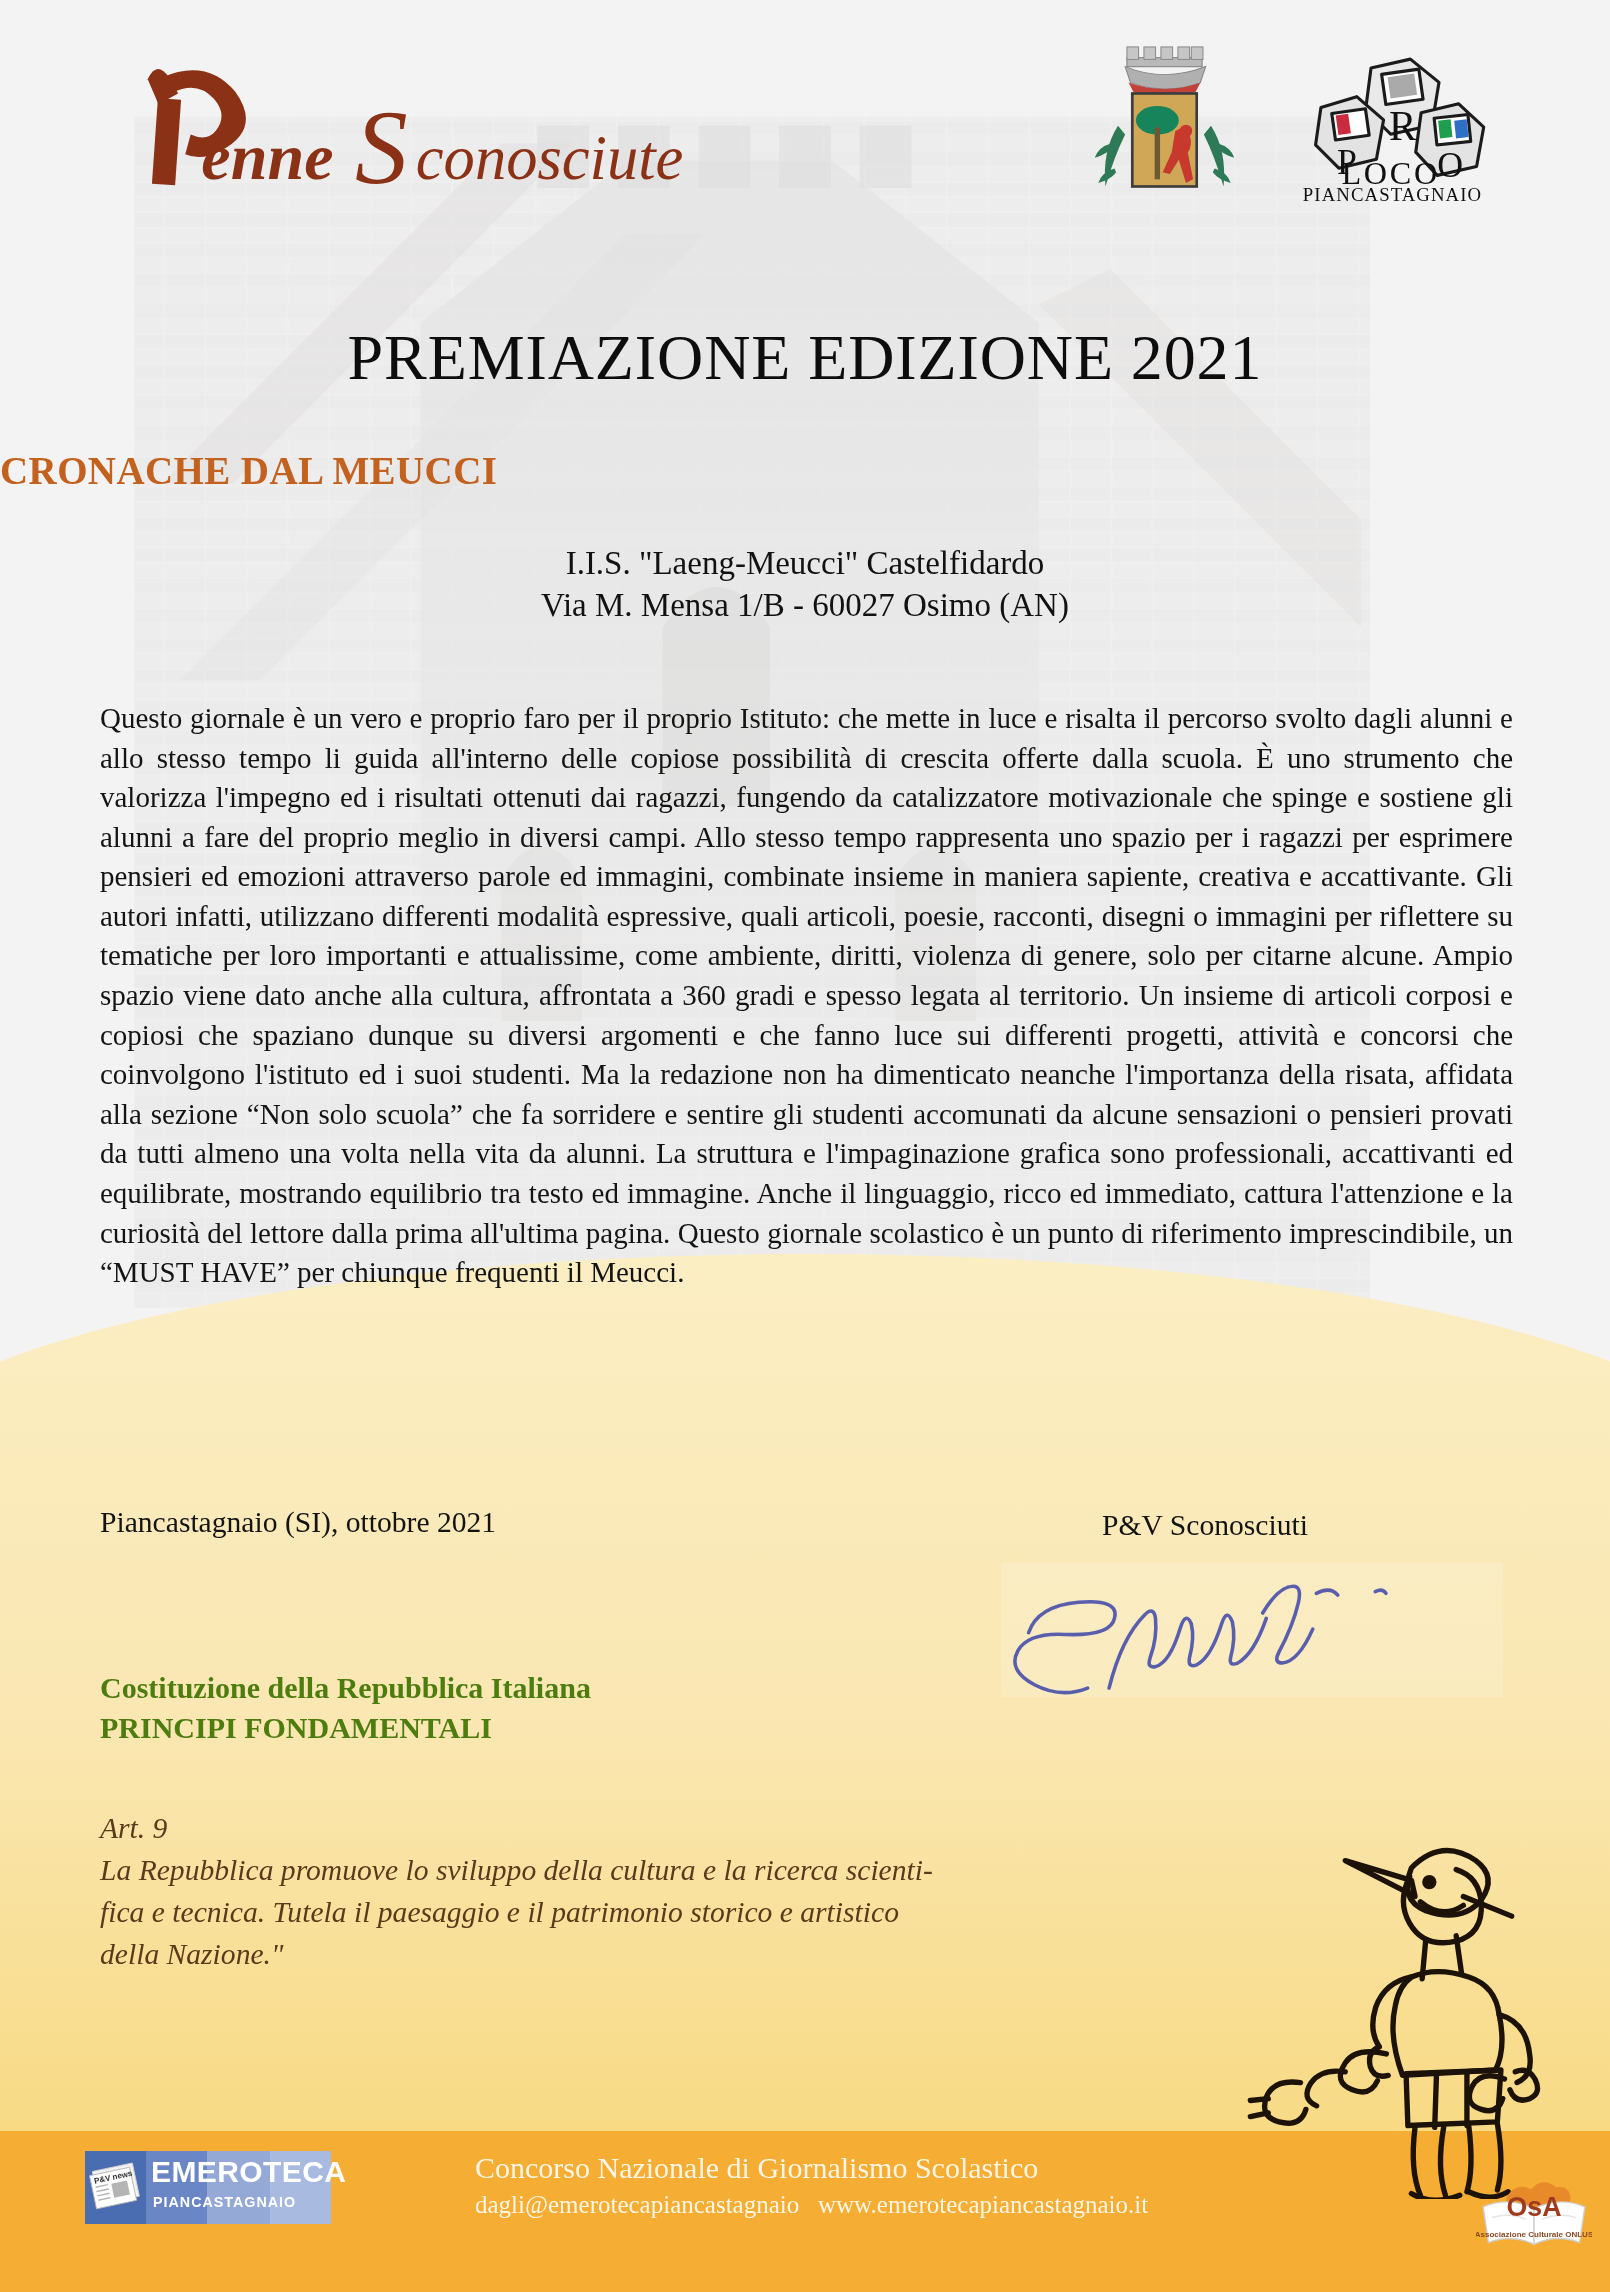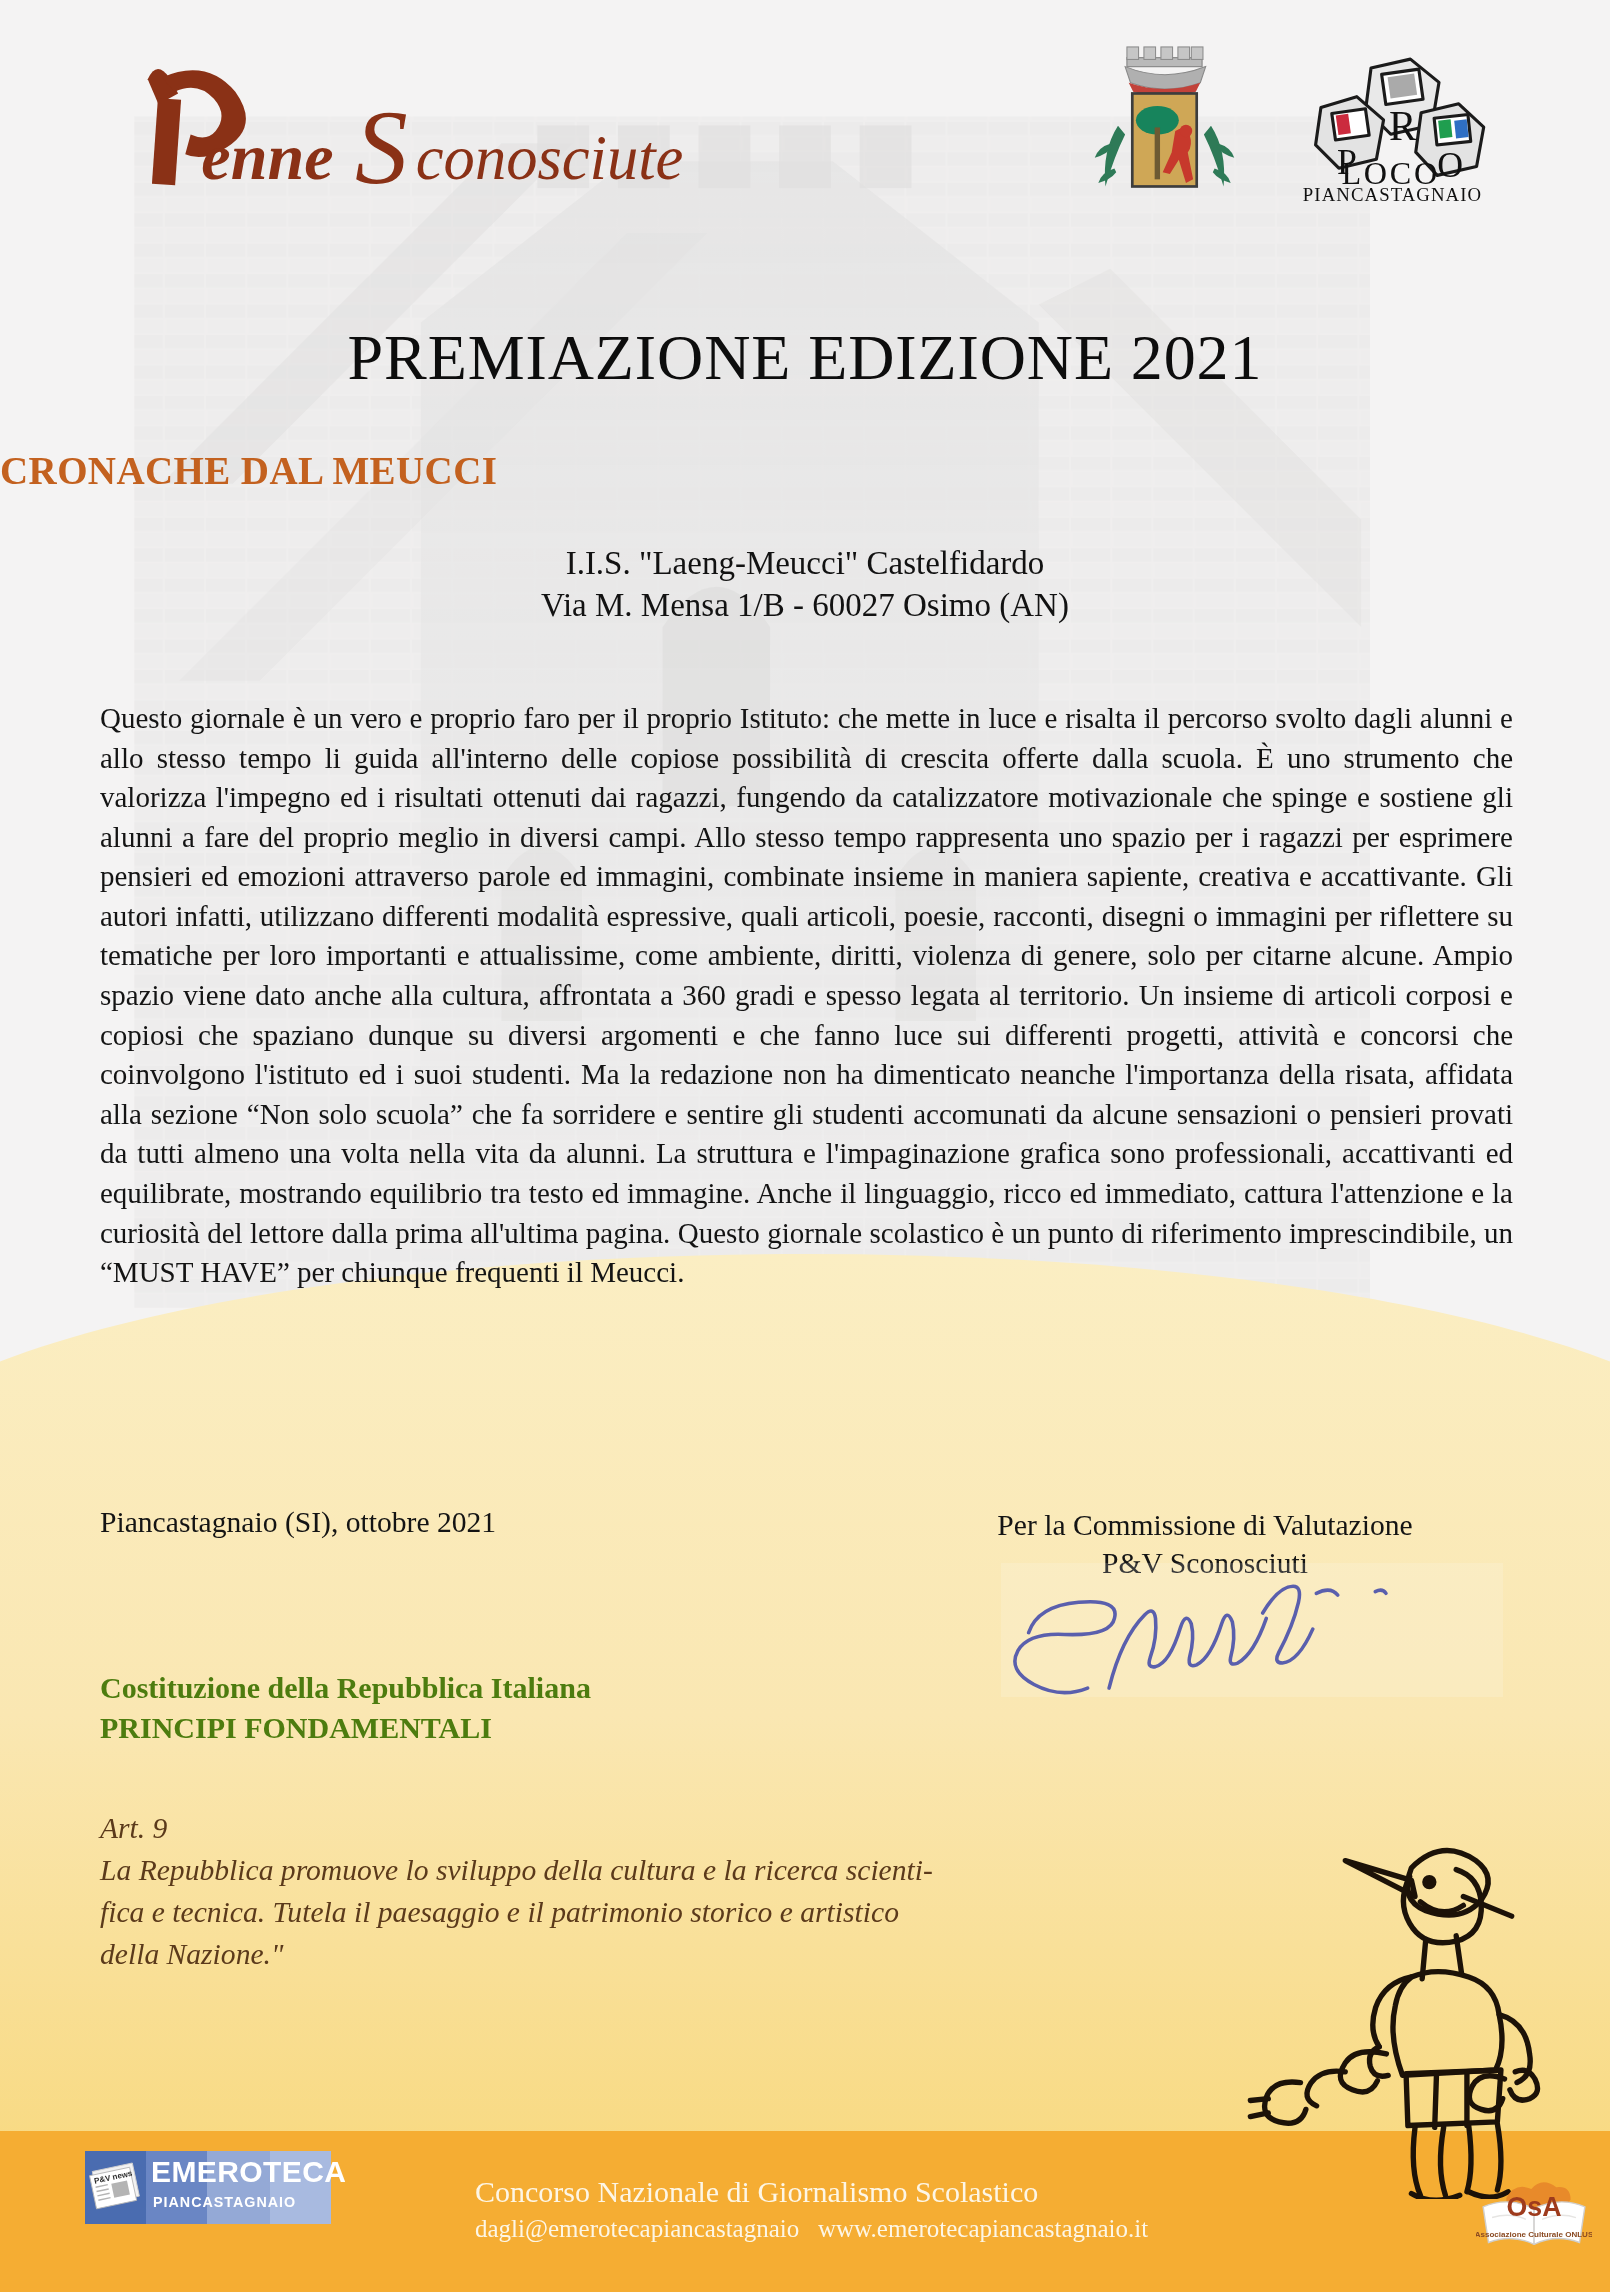--- a/index.html
+++ b/index.html
@@ -229,21 +229,20 @@
     letter-spacing: 1px;
     z-index: 3;
   }
   .footer-text {
     position: absolute;
     left: 475px;
     top: 2148px;
     z-index: 8;
     color: #fdf6e6;
     line-height: 1.32;
-    margin-top: 24px;
   }
   .footer-line1 { font-size: 30px; }
   .footer-line2 { font-size: 25px; }
   .osa-logo {
     position: absolute;
     left: 1476px;
     top: 2171px;
     width: 116px;
     height: 94px;
     z-index: 9;
@@ -383,21 +382,20 @@
     <div>I.I.S. "Laeng-Meucci" Castelfidardo</div>
     <div>Via M. Mensa 1/B - 60027 Osimo (AN)</div>
   </div>
 
   <div class="body-text">
     <p>Questo giornale è un vero e proprio faro per il proprio Istituto:  che mette in luce e risalta il percorso  svolto dagli alunni e allo stesso tempo li guida all'interno delle copiose possibilità di crescita offerte dalla scuola.  È uno strumento che valorizza l'impegno ed i risultati ottenuti dai ragazzi, fungendo da catalizzatore motivazionale  che spinge e sostiene gli alunni a fare del proprio meglio in diversi campi. Allo stesso tempo rappresenta uno spazio per i ragazzi per esprimere pensieri ed emozioni attraverso parole ed immagini, combinate insieme in maniera sapiente, creativa e accattivante. Gli autori infatti, utilizzano differenti modalità espressive, quali articoli, poesie, racconti, disegni o immagini per riflettere su tematiche per loro importanti e attualissime, come ambiente, diritti, violenza di genere, solo per citarne alcune. Ampio spazio viene dato anche alla cultura, affrontata a 360 gradi e spesso legata al territorio. Un insieme di articoli corposi e copiosi che spaziano dunque su diversi argomenti e che fanno luce sui differenti progetti,  attività e  concorsi che coinvolgono l'istituto  ed i suoi studenti. Ma la redazione non ha dimenticato neanche l'importanza della risata, affidata alla sezione “Non solo scuola” che fa sorridere e sentire gli studenti accomunati da alcune sensazioni o pensieri provati da tutti almeno una volta nella vita da alunni. La struttura e l'impaginazione grafica sono professionali, accattivanti ed equilibrate, mostrando equilibrio tra testo ed immagine. Anche il linguaggio, ricco ed immediato, cattura l'attenzione e la curiosità del lettore dalla prima all'ultima pagina. Questo giornale scolastico  è un punto di riferimento imprescindibile, un “MUST HAVE” per chiunque frequenti il Meucci.</p>
   </div>
 
   <div class="sig-left">Piancastagnaio (SI), ottobre 2021</div>
   <div class="sig-right">
-    <div>Per la Commissione di Valutazione</div>
     <div>P&amp;V Sconosciuti</div>
   </div>
   <svg class="sig-image-box" viewBox="0 0 560 150">
     <g fill="none" stroke="#5a5fad" stroke-width="4" stroke-linecap="round">
       <path d="M30 78 q10 -30 56 -34 q46 -4 40 18 q-4 20 -56 18 q-40 -2 -52 18 q-12 22 18 38 q30 16 60 4"></path>
       <path d="M120 140 q14 -56 40 -82 q10 -10 12 4 q2 22 -6 44 q-4 12 6 10 q16 -4 28 -44 q6 -18 12 -4 q4 16 -2 38 q-2 12 8 8 q16 -8 28 -46 q6 -18 12 -2 q4 18 -2 40 q-2 10 8 6 q18 -10 32 -50"></path>
       <path d="M292 56 q18 -30 34 -30 q10 0 6 18 q-6 26 -22 56 q-6 12 4 12 q18 -2 34 -38"></path>
       <path d="M352 34 q16 -8 24 2"></path>
       <path d="M418 32 q8 -4 12 2"></path>
     </g>

